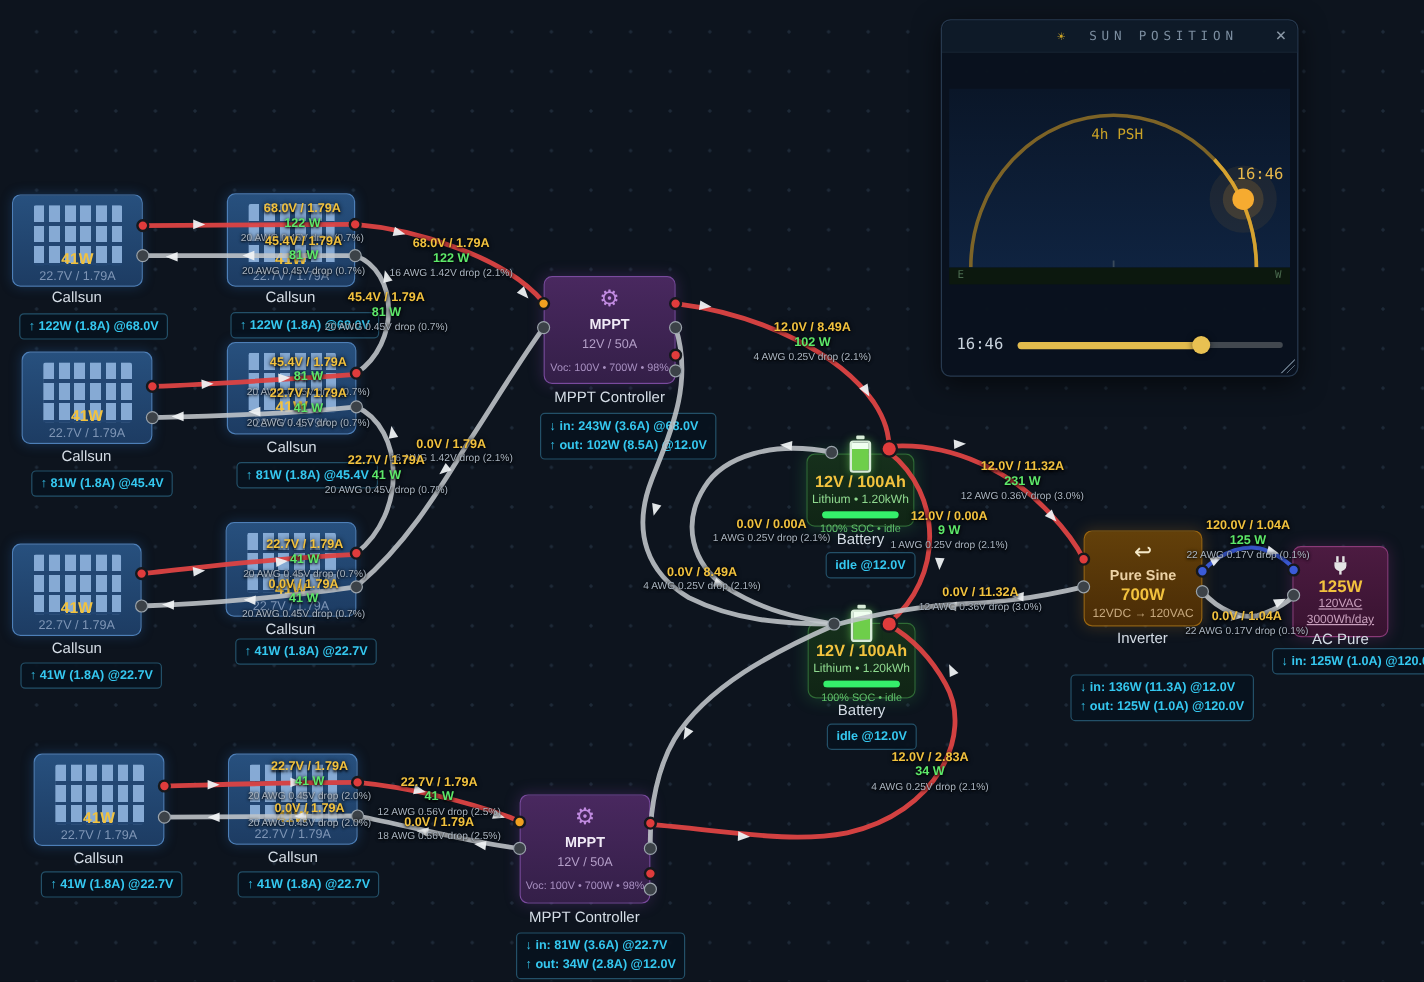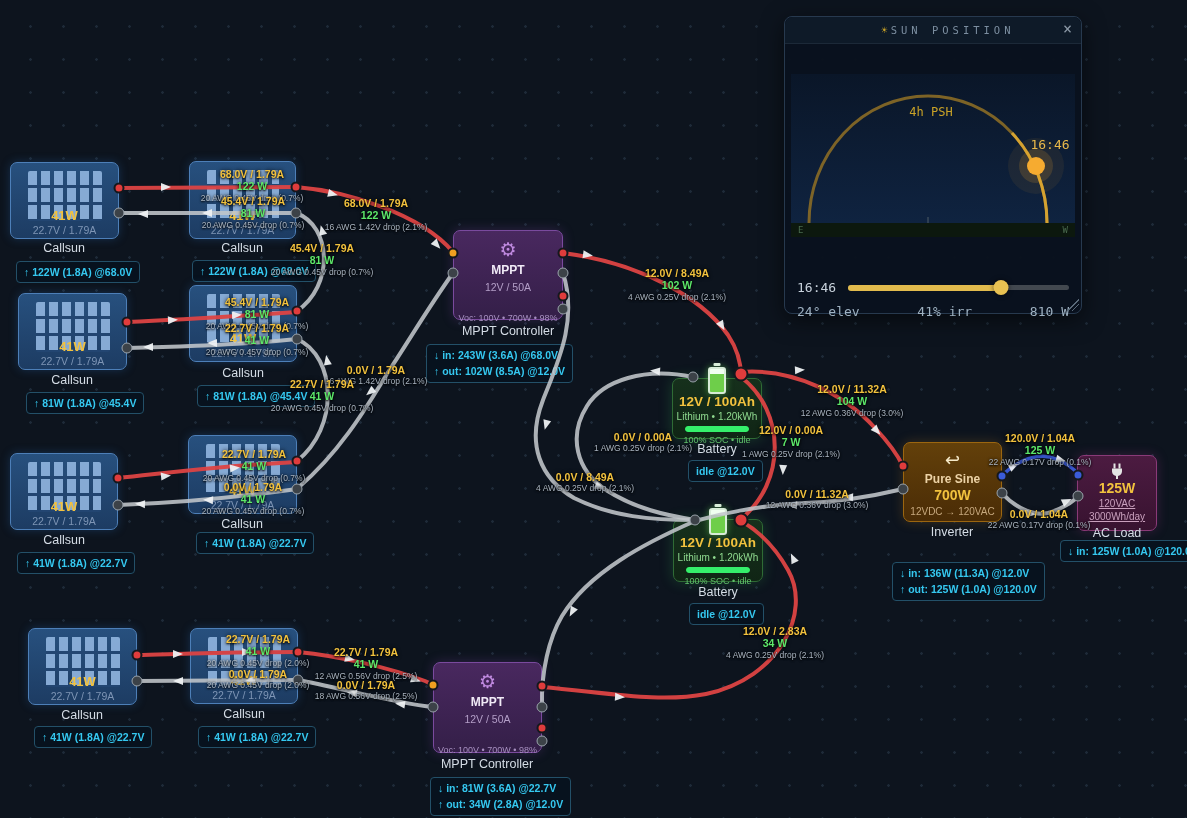--- a/index.html
+++ b/index.html
@@ -27,21 +27,21 @@
     border-radius:2px;}
   .p-power{position:absolute;bottom:15px;width:100%;text-align:center;color:#f2c23e;font-weight:bold;font-size:13px;}
   .p-spec{position:absolute;bottom:2px;width:100%;text-align:center;color:#7e95b5;font-size:10.5px;}
 
   
   .mppt-node{background:linear-gradient(180deg,#49285f,#341f48);border:1.5px solid #7a4a9e;
              box-shadow:0 0 12px rgba(130,70,170,.3);text-align:center;color:#fff;}
   .gear{display:block;font-size:19px;color:#c08ae0;margin-top:9px;line-height:1;}
   .mppt-title{font-weight:bold;font-size:12px;color:#f0eaf6;margin-top:4px;}
   .mppt-spec{font-size:10.5px;color:#b49fc8;margin-top:4px;}
-  .mppt-voc{font-size:9px;color:#a78fc0;margin-top:20px;}
+  .mppt-voc{font-size:9px;color:#a78fc0;margin-top:8px;}
 
   
   .bat-node{background:linear-gradient(180deg,#16301c,#102515);border:1.5px solid #2f6b35;
             box-shadow:0 0 14px rgba(60,210,90,.22);text-align:center;}
   .bat-icon{position:absolute;top:-12px;left:50%;transform:translateX(-50%);width:14px;height:23px;
             border:2px solid #d8ecd8;border-radius:3px;
             background:linear-gradient(180deg,#f0fff0 0 5px,#6ece4a 5px);
             box-shadow:0 0 7px rgba(110,220,90,.55);}
   .bat-icon::before{content:"";position:absolute;top:-6px;left:50%;transform:translateX(-50%);
             width:7px;height:3px;background:#d8ecd8;border-radius:1px;}
@@ -96,21 +96,21 @@
   .layer{position:absolute;inset:0;z-index:25;}
   .layer2{position:absolute;inset:0;z-index:45;pointer-events:none;}
 
   
   .sun-panel{position:absolute;left:784px;top:16px;width:296px;height:296px;z-index:60;
              background:rgba(9,18,30,.97);border:1px solid #27394e;border-radius:8px;
              box-shadow:0 6px 22px rgba(0,0,0,.55);font-family:"DejaVu Sans Mono",monospace;}
   .sun-header{height:26px;display:flex;align-items:center;border-bottom:1px solid #1c2938;
               background:#0e1a28;border-radius:8px 8px 0 0;position:relative;}
   .sun-hicon{color:#c9a227;font-size:11px;margin-left:96px;}
-  .sun-title{color:#7c8ea0;font-size:10.5px;letter-spacing:4px;margin-left:3px;}
+  .sun-title{color:#7c8ea0;font-size:10.5px;letter-spacing:4px;margin-left:20px;}
   .sun-close{position:absolute;right:9px;top:3px;color:#8a97a5;font-size:15px;cursor:pointer;}
   .sun-sky{position:absolute;left:6px;top:57px;width:284px;height:149px;
            background:linear-gradient(180deg,#0a1628,#0f2340);overflow:hidden;}
   .sun-ground{position:absolute;left:6px;top:206px;width:284px;height:14px;background:#0c180e;
               display:flex;justify-content:space-between;align-items:center;
               color:#4a6a4e;font-size:9px;padding:0 7px;box-sizing:border-box;}
   .sun-slider-row{position:absolute;left:0;top:262px;width:100%;display:flex;align-items:center;
                   gap:12px;padding:0 12px;box-sizing:border-box;}
   .sun-time{color:#c8d2dc;font-size:13px;}
   .slider{position:relative;flex:1;height:16px;cursor:pointer;}
@@ -192,21 +192,21 @@
 <div class="node-label" style="left:244px;top:707px;">Callsun</div>
 <div class="badge" style="left:198px;top:726px;">↑ 41W (1.8A) @22.7V</div>
 
 <div class="node mppt-node" style="left:453px;top:230px;width:110px;height:90px;">
   <span class="gear">⚙</span>
   <div class="mppt-title">MPPT</div>
   <div class="mppt-spec">12V / 50A</div>
   <div class="mppt-voc">Voc: 100V • 700W • 98%</div>
 </div>
 <div class="node-label" style="left:508px;top:324px;">MPPT Controller</div>
-<div class="badge" style="left:426px;top:344px;">
+<div class="badge" style="left:450px;top:344px;">
   <span class="bline">↓ in: 243W (3.6A) @68.0V</span>
   <span class="bline">↑ out: 102W (8.5A) @12.0V</span>
 </div>
 
 <div class="node mppt-node" style="left:433px;top:662px;width:109px;height:91px;">
   <span class="gear">⚙</span>
   <div class="mppt-title">MPPT</div>
   <div class="mppt-spec">12V / 50A</div>
   <div class="mppt-voc">Voc: 100V • 700W • 98%</div>
 </div>
@@ -256,21 +256,21 @@
   <svg class="plug-icon" width="16" height="16" viewBox="0 0 16 16">
     <rect x="4.5" y="0.5" width="2" height="5" fill="#e4e4e4"></rect>
     <rect x="9.5" y="0.5" width="2" height="5" fill="#e4e4e4"></rect>
     <path d="M3,5.5 h10 v3 a5,4.5 0 0 1 -10,0 z" fill="#e4e4e4"></path>
     <rect x="7" y="12" width="2" height="4" fill="#e4e4e4"></rect>
   </svg>
   <div class="load-power">125W</div>
   <div class="load-line">120VAC</div>
   <div class="load-line">3000Wh/day</div>
 </div>
-<div class="node-label" style="left:1117px;top:526px;">AC Load</div>
+<div class="node-label" style="left:1117px;top:526px;">AC Pure</div>
 <div class="badge" style="left:1060px;top:540px;">↓ in: 125W (1.0A) @120.0V</div>
 
 <svg class="wires" width="1187" height="818" viewBox="0 0 1187 818">
 
   <path class="w wred" d="M119,188 L296,187"></path>
   <path class="w wred" d="M127,322 C180,320 240,316 297,312"></path>
   <path class="w wred" d="M118,478 C160,474 215,466 297,462"></path>
   <path class="w wred" d="M137,655 C180,654 240,652 298,652"></path>
   <path class="w wred" d="M296,187 C345,191 420,213 453,252"></path>
   <path class="w wred" d="M563,253 C635,262 700,295 728,335 C738,350 741,362 741,376"></path>
@@ -440,26 +440,26 @@
     <div class="wl-v">0.0V / 1.79A</div>
     <div class="wl-awg">20 AWG 0.45V drop (2.0%)</div>
   </div>
   <div class="wlabel" style="left:677px;top:267px;">
     <div class="wl-v">12.0V / 8.49A</div>
     <div class="wl-w">102 W</div>
     <div class="wl-awg">4 AWG 0.25V drop (2.1%)</div>
   </div>
   <div class="wlabel" style="left:852px;top:383px;">
     <div class="wl-v">12.0V / 11.32A</div>
-    <div class="wl-w">104 W</div>
+    <div class="wl-w">231 W</div>
     <div class="wl-awg">12 AWG 0.36V drop (3.0%)</div>
   </div>
   <div class="wlabel" style="left:791px;top:424px;">
     <div class="wl-v">12.0V / 0.00A</div>
-    <div class="wl-w">7 W</div>
+    <div class="wl-w">9 W</div>
     <div class="wl-awg">1 AWG 0.25V drop (2.1%)</div>
   </div>
   <div class="wlabel" style="left:643px;top:431px;">
     <div class="wl-v">0.0V / 0.00A</div>
     <div class="wl-awg">1 AWG 0.25V drop (2.1%)</div>
   </div>
   <div class="wlabel" style="left:585px;top:471px;">
     <div class="wl-v">0.0V / 8.49A</div>
     <div class="wl-awg">4 AWG 0.25V drop (2.1%)</div>
   </div>
@@ -515,19 +515,14 @@
     <span>W</span>
   </div>
   <div class="sun-slider-row">
     <span class="sun-time">16:46</span>
     <div class="slider">
       <div class="slider-track"></div>
       <div class="slider-fill"></div>
       <div class="slider-thumb"></div>
     </div>
   </div>
-  <div class="sun-stats">
-    <span>24° elev</span>
-    <span>41% irr</span>
-    <span>810 W</span>
-  </div>
   <div class="resize-handle"></div>
 </div>
 
 </body></html>

